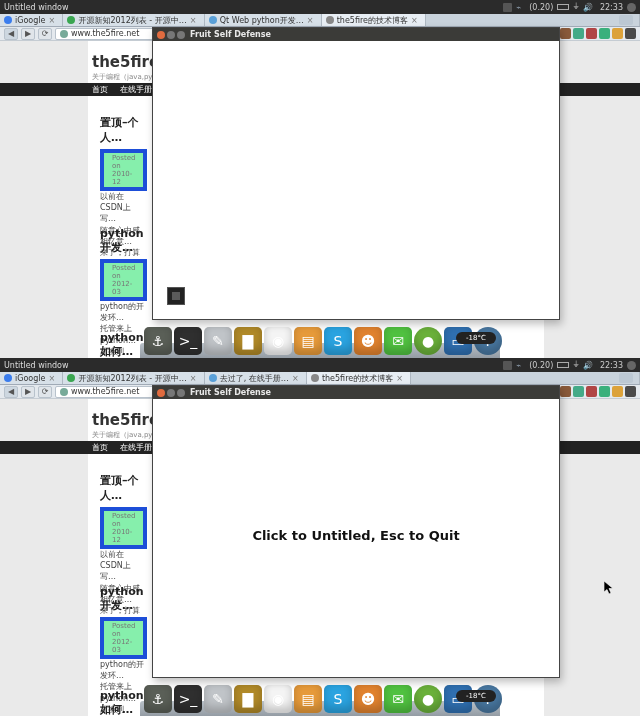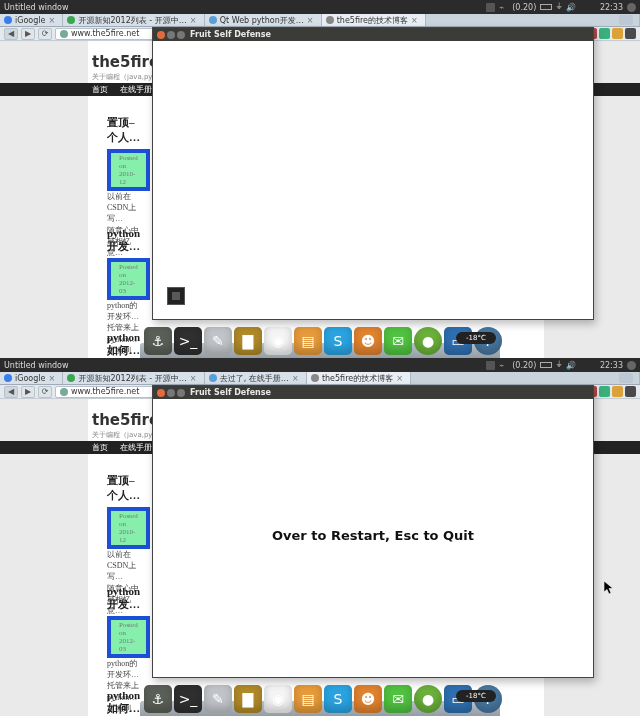--- a/index.html
+++ b/index.html
@@ -6,21 +6,21 @@
   html, body { width: 640px; height: 716px; font-family: "DejaVu Sans", Arial, sans-serif; background: #fff; overflow: hidden; }
   .screen { position: absolute; width: 640px; height: 358px; left: 0; }
   .screen-top { top: 0; }
   .screen-bottom { top: 358px; }
 
   
   .panel { height: 14px; background: #2b2b2b; color: #ddd; font-size: 8px; display: flex; align-items: center; padding: 0 4px; }
   .panel .title { flex: 1; }
   .panel .tray { display: flex; gap: 4px; align-items: center; font-size: 8px; color: #ccc; }
   .panel .tray .ico { width: 9px; height: 9px; display:inline-block; }
-  .panel .clock { margin-left: 20px; }
+  .panel .clock { margin-left: 3px; }
 
   
   .tabstrip { height: 13px; background: #c9d3dc; display: flex; align-items: stretch; font-size: 8px; border-bottom: 1px solid #a0aab6; }
   .tab { display: flex; align-items: center; padding: 0 6px 0 4px; background: #d7e0e8; border-right: 1px solid #aeb8c2; color: #333; gap: 3px; position: relative; }
   .tab .fav { width: 8px; height: 8px; border-radius: 50%; background: #4b8; }
   .tab .close { width: 8px; height: 8px; font-size: 8px; color: #777; }
   .tab.strip-end { flex: 1; background: #c9d3dc; justify-content: flex-end; }
   .newtab { width: 14px; height: 10px; background: #bcc8d3; border-radius: 2px; margin: 1px 0; }
 
   
@@ -32,27 +32,27 @@
   .toolicons { display:flex; gap:2px; }
   .toolicons .ti { width:11px; height:11px; border-radius:2px; }
 
   
   .page { position: relative; height: 317px; background: #eaeaea; }
   .page .whitecol { position:absolute; left:88px; right:96px; top:0; bottom:0; background:#fff; }
   .page .head { position:absolute; left:92px; top:12px; color:#333; }
   .page .head .h1 { font-size: 15px; font-weight: bold; }
   .page .head .sub { font-size: 7px; color:#888; }
   .page .navbar { position:absolute; top:42px; left:0; right:0; height:13px; background:#222; color:#fff; font-size:8px; display:flex; align-items:center; padding-left:92px; gap:12px; }
-  .post { position:absolute; left:107px; right:496px; font-size:8px; color:#444;font-family:Liberation Serif, serif; }
+  .post { position:absolute; left:100px; right:496px; font-size:8px; color:#444; }
   .post .ptitle { font-size:11px; font-weight:bold; color:#222; }
   .post .meta { font-size:7px; background:#86efac; border:4px solid #1d4ed8; padding:1px 8px; margin-top:4px; display:inline-block; color:#777; }
   .post .body { line-height:1.4; }
 
   
-  .popup { position: absolute; left: 152px; top: 27px; width: 442px; height: 293px; background: #fff; border: 1px solid #444; box-shadow: 2px 4px 8px rgba(0,0,0,.25); }
+  .popup { position: absolute; left: 152px; top: 27px; width: 408px; height: 293px; background: #fff; border: 1px solid #444; box-shadow: 2px 4px 8px rgba(0,0,0,.25); }
   .popup .titlebar { height: 13px; background: #3b3b38; color: #e8e8e8; font-size: 8px; font-weight:bold; display: flex; align-items: center; padding: 0 4px; gap:5px; }
   .winbtns { display:flex; gap:2px; }
   .winbtn { width:8px; height:8px; border-radius:50%; }
   .wb-close { background:#E06B3F; }
   .wb-min { background:#777; }
   .wb-max { background:#777; }
   .popup .client { position:absolute; top:13px; left:0; right:0; bottom:0; background:#fff; }
 
   
   .weight { position:absolute; left:30px; top:50px; width:80px; height:110px; }
@@ -337,21 +337,21 @@
     <div class="titlebar">
       <div class="winbtns">
         <div class="winbtn wb-close"></div>
         <div class="winbtn wb-min"></div>
         <div class="winbtn wb-max"></div>
       </div>
       <span>Fruit Self Defense</span>
     </div>
     <div class="client">
       <div class="gameover">
-        <div>Over to Restart, Esc to Quit</div>
+        <div>Click to Untitled, Esc to Quit</div>
       </div>
     </div>
   </div>
 
   <div class="cursor" style="left:604px; top:222px">
     <svg viewBox="0 0 10 14">
         <path d="M0 0 L0 11 L3 8.5 L5 13 L7 12 L5 7.5 L9 7.5 Z" fill="#000" stroke="#fff" stroke-width="0.6"></path>
       </svg>
   </div>
 </div>

